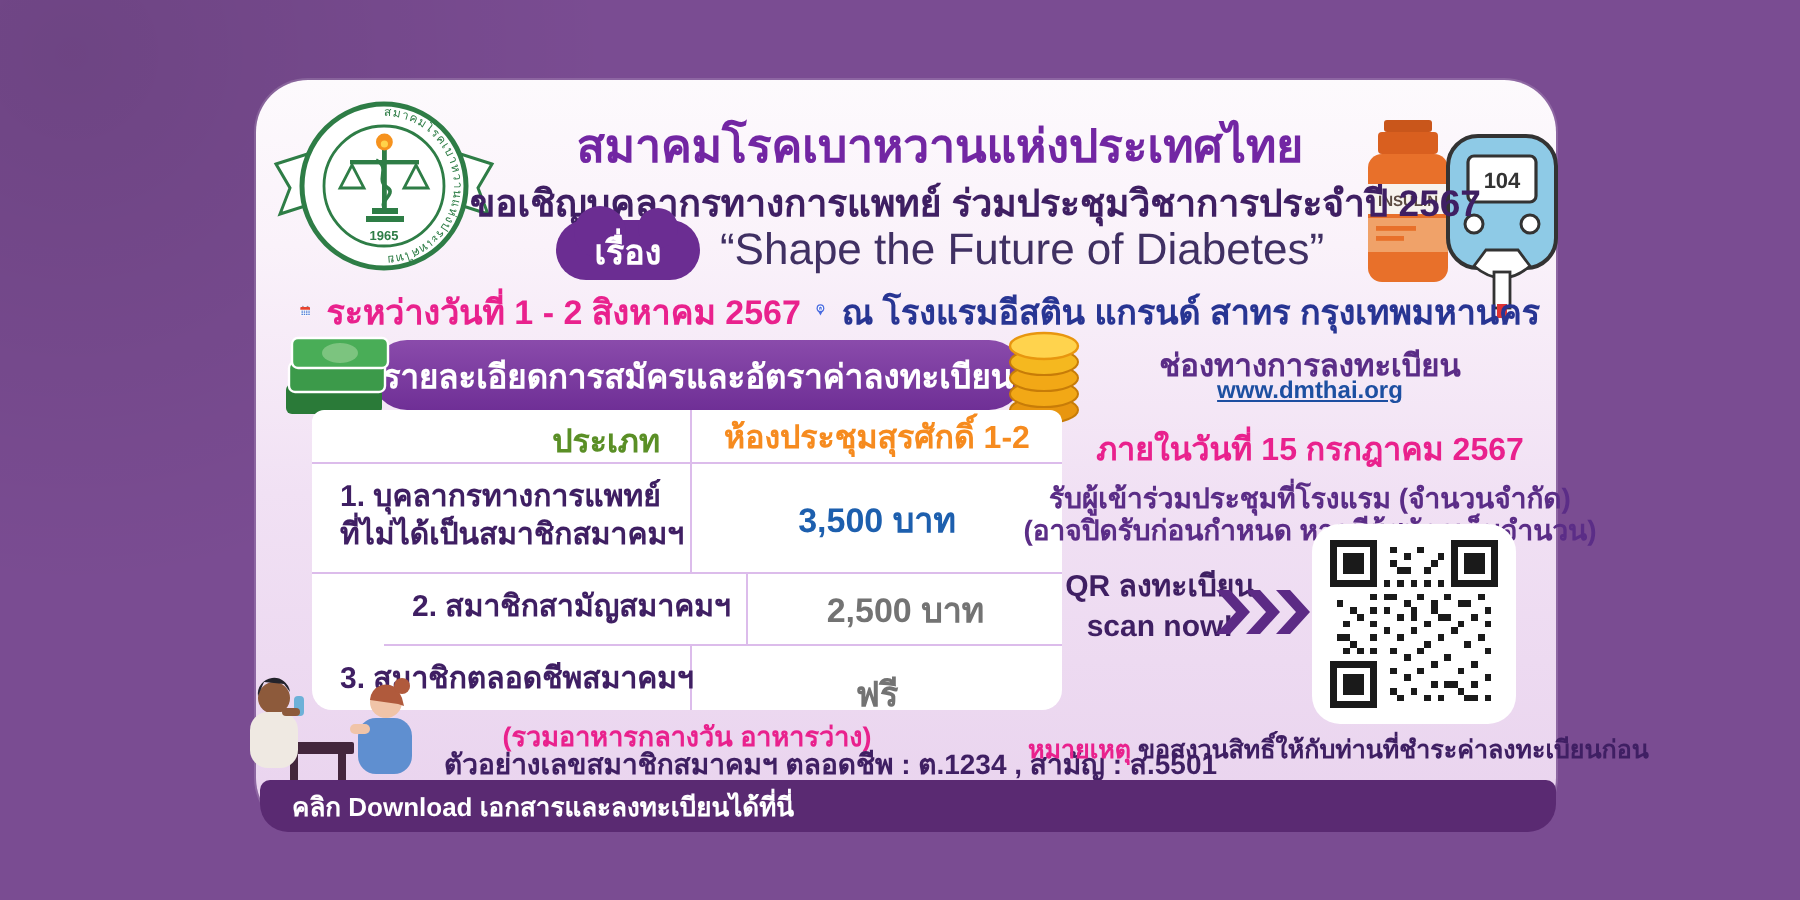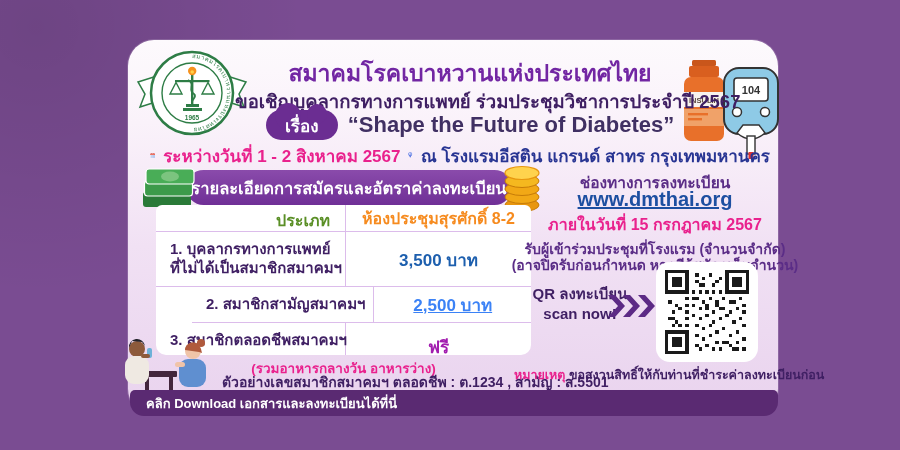--- a/index.html
+++ b/index.html
@@ -25,21 +25,21 @@
   .center{text-align:center;}
 
   .title{left:250px;top:55px;width:440px;font-size:23px;font-weight:bold;color:#7226a3;}
   .subtitle{left:235px;top:87px;width:470px;font-size:18.5px;font-weight:bold;color:#3f1f63;}
   .theme-row{left:250px;top:110px;width:440px;display:flex;align-items:center;justify-content:center;gap:10px;}
   .cloud-badge{position:relative;width:72px;height:30px;background:#6b2d92;border-radius:16px;
     display:flex;align-items:center;justify-content:center;}
   .cloud-badge::before{content:"";position:absolute;width:26px;height:26px;border-radius:50%;background:#6b2d92;top:-7px;left:9px;}
   .cloud-badge::after{content:"";position:absolute;width:20px;height:20px;border-radius:50%;background:#6b2d92;top:-6px;right:11px;}
   .cloud-badge span{position:relative;z-index:2;color:#fff;font-size:17px;font-weight:bold;text-align:center;}
-  .theme-text{font-size:22px;font-weight:bold;color:#403063;}
+  .theme-text{font-size:22px;font-weight:normal;color:#403063;}
 
   .when-where{left:150px;top:140px;width:620px;display:flex;align-items:center;justify-content:center;gap:8px;}
   .date-text{font-size:17px;font-weight:bold;color:#e9218d;}
   .venue-text{font-size:17px;font-weight:bold;color:#283593;}
 
   .fees-bar{left:186px;top:170px;width:326px;height:35px;border-radius:18px;
     background:linear-gradient(180deg,#8a4bab,#6f2f96);
     display:flex;align-items:center;justify-content:center;
     color:#fff;font-size:16.5px;font-weight:bold;}
   .fees-table{left:156px;top:205px;width:375px;height:150px;background:#fff;
@@ -49,26 +49,26 @@
   .t-c1{width:190px;border-right:1.5px solid #dcbceb;box-sizing:border-box;padding:3px 8px 3px 14px;
     display:flex;flex-direction:column;justify-content:center;}
   .t-c2{width:185px;display:flex;align-items:center;justify-content:center;box-sizing:border-box;}
   .t-head{height:26px;}
   .t-head .t-c1{align-items:flex-end;padding:15px;}
   .col-type{color:#5a8f26;font-size:16px;font-weight:bold;}
   .col-room{color:#f68b1f;font-size:16px;font-weight:bold;}
   .row-label{color:#3f1f63;font-size:15px;font-weight:bold;line-height:1.25;}
   .r1{height:54px;} .r2{height:35px;margin-left:36px;} .r3{height:34.5px;}
   .price{font-size:17px;font-weight:bold;}
-  .price-blue{color:#1d5fae;} .price-purple{color:#3b82f6;text-decoration:underline;} .price-red{color:#a21caf;margin-top:12px;}
+  .price-blue{color:#1d5fae;} .price-purple{color:#737373;} .price-red{color:#737373;margin-top:12px;}
   .meal-note{left:156px;top:357px;width:375px;font-size:13.5px;font-weight:bold;color:#e9218d;}
   .member-example{left:222px;top:371px;width:320px;font-size:14px;font-weight:bold;color:#3f1f63;}
 
   .reg-channel{left:520px;top:170px;width:270px;font-size:15.5px;font-weight:bold;color:#5b2d87;}
-  .reg-site{left:520px;top:188px;width:270px;font-size:20px;font-weight:bold;color:#1d4fa1;text-decoration:underline;cursor:pointer;}
+  .reg-site{left:520px;top:188px;width:270px;font-size:12px;font-weight:bold;color:#1d4fa1;text-decoration:underline;cursor:pointer;}
   .reg-deadline{left:520px;top:212px;width:270px;font-size:16px;font-weight:bold;color:#e9218d;}
   .reg-cap1{left:510px;top:238px;width:290px;font-size:14px;font-weight:bold;color:#5b2d87;}
   .reg-cap2{left:510px;top:254px;width:290px;font-size:14px;font-weight:bold;color:#5b2d87;}
   .qr-label{left:528px;top:284px;width:104px;font-size:15px;font-weight:bold;color:#3f1f63;line-height:1.35;}
   .chevrons{left:608px;top:294px;}
   .qr-box{left:656px;top:262px;width:102px;height:100px;background:#fff;border-radius:14px;
     display:flex;align-items:center;justify-content:center;}
   .remark{left:514px;top:365px;width:282px;font-size:12.5px;font-weight:bold;color:#3f1f63;}
   .remark .remark-label{color:#e9218d;}
 
@@ -197,21 +197,21 @@
     <ellipse cx="20" cy="10" rx="17" ry="6.5" fill="#ffd34d" stroke="#e8960f" stroke-width="1.2"></ellipse>
   </svg>
 </div>
 
 <div class="abs fees-table">
   <div class="t-row t-head">
     <div class="t-c1">
         <span class="col-type nowrap">ประเภท</span>
       </div>
     <div class="t-c2">
-        <span class="col-room nowrap">ห้องประชุมสุรศักดิ์ 8-2</span>
+        <span class="col-room nowrap">ห้องประชุมสุรศักดิ์ 1-2</span>
       </div>
   </div>
   <div class="t-row r1">
     <div class="t-c1">
       <span class="row-label nowrap">1. บุคลากรทางการแพทย์</span>
       <span class="row-label nowrap">ที่ไม่ได้เป็นสมาชิกสมาคมฯ</span>
     </div>
     <div class="t-c2">
         <span class="price price-blue nowrap">3,500 บาท</span>
       </div>

